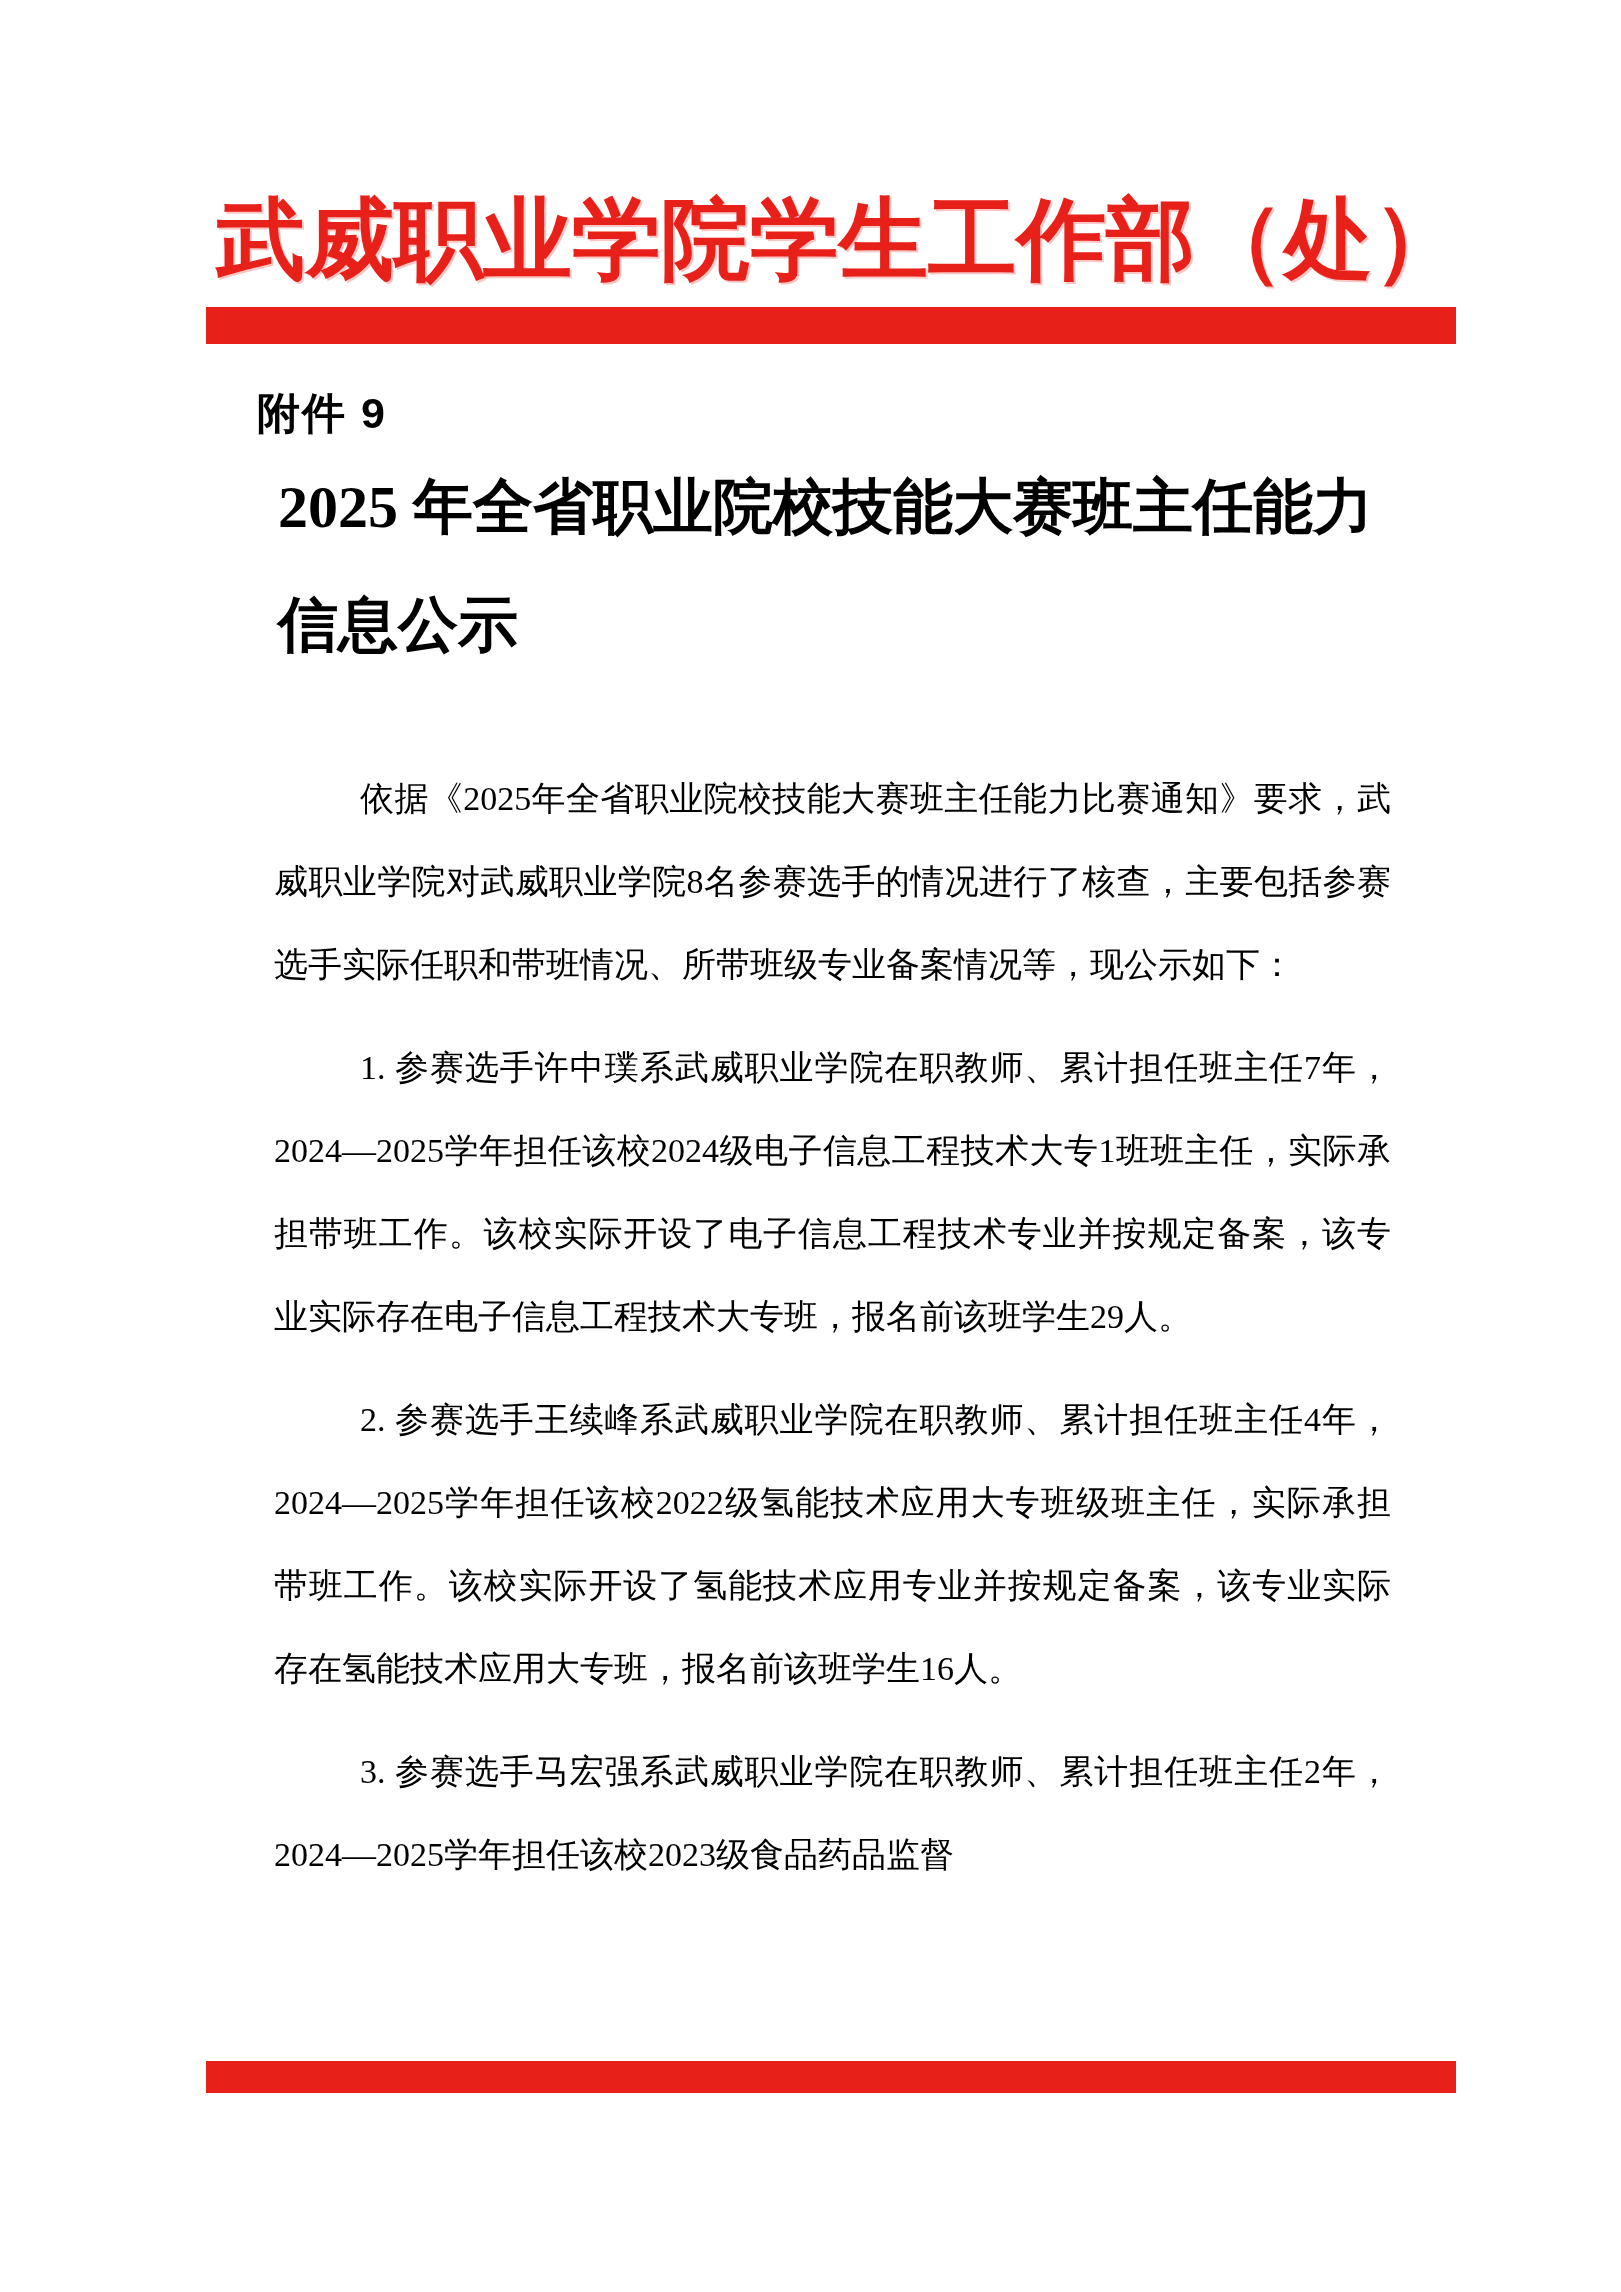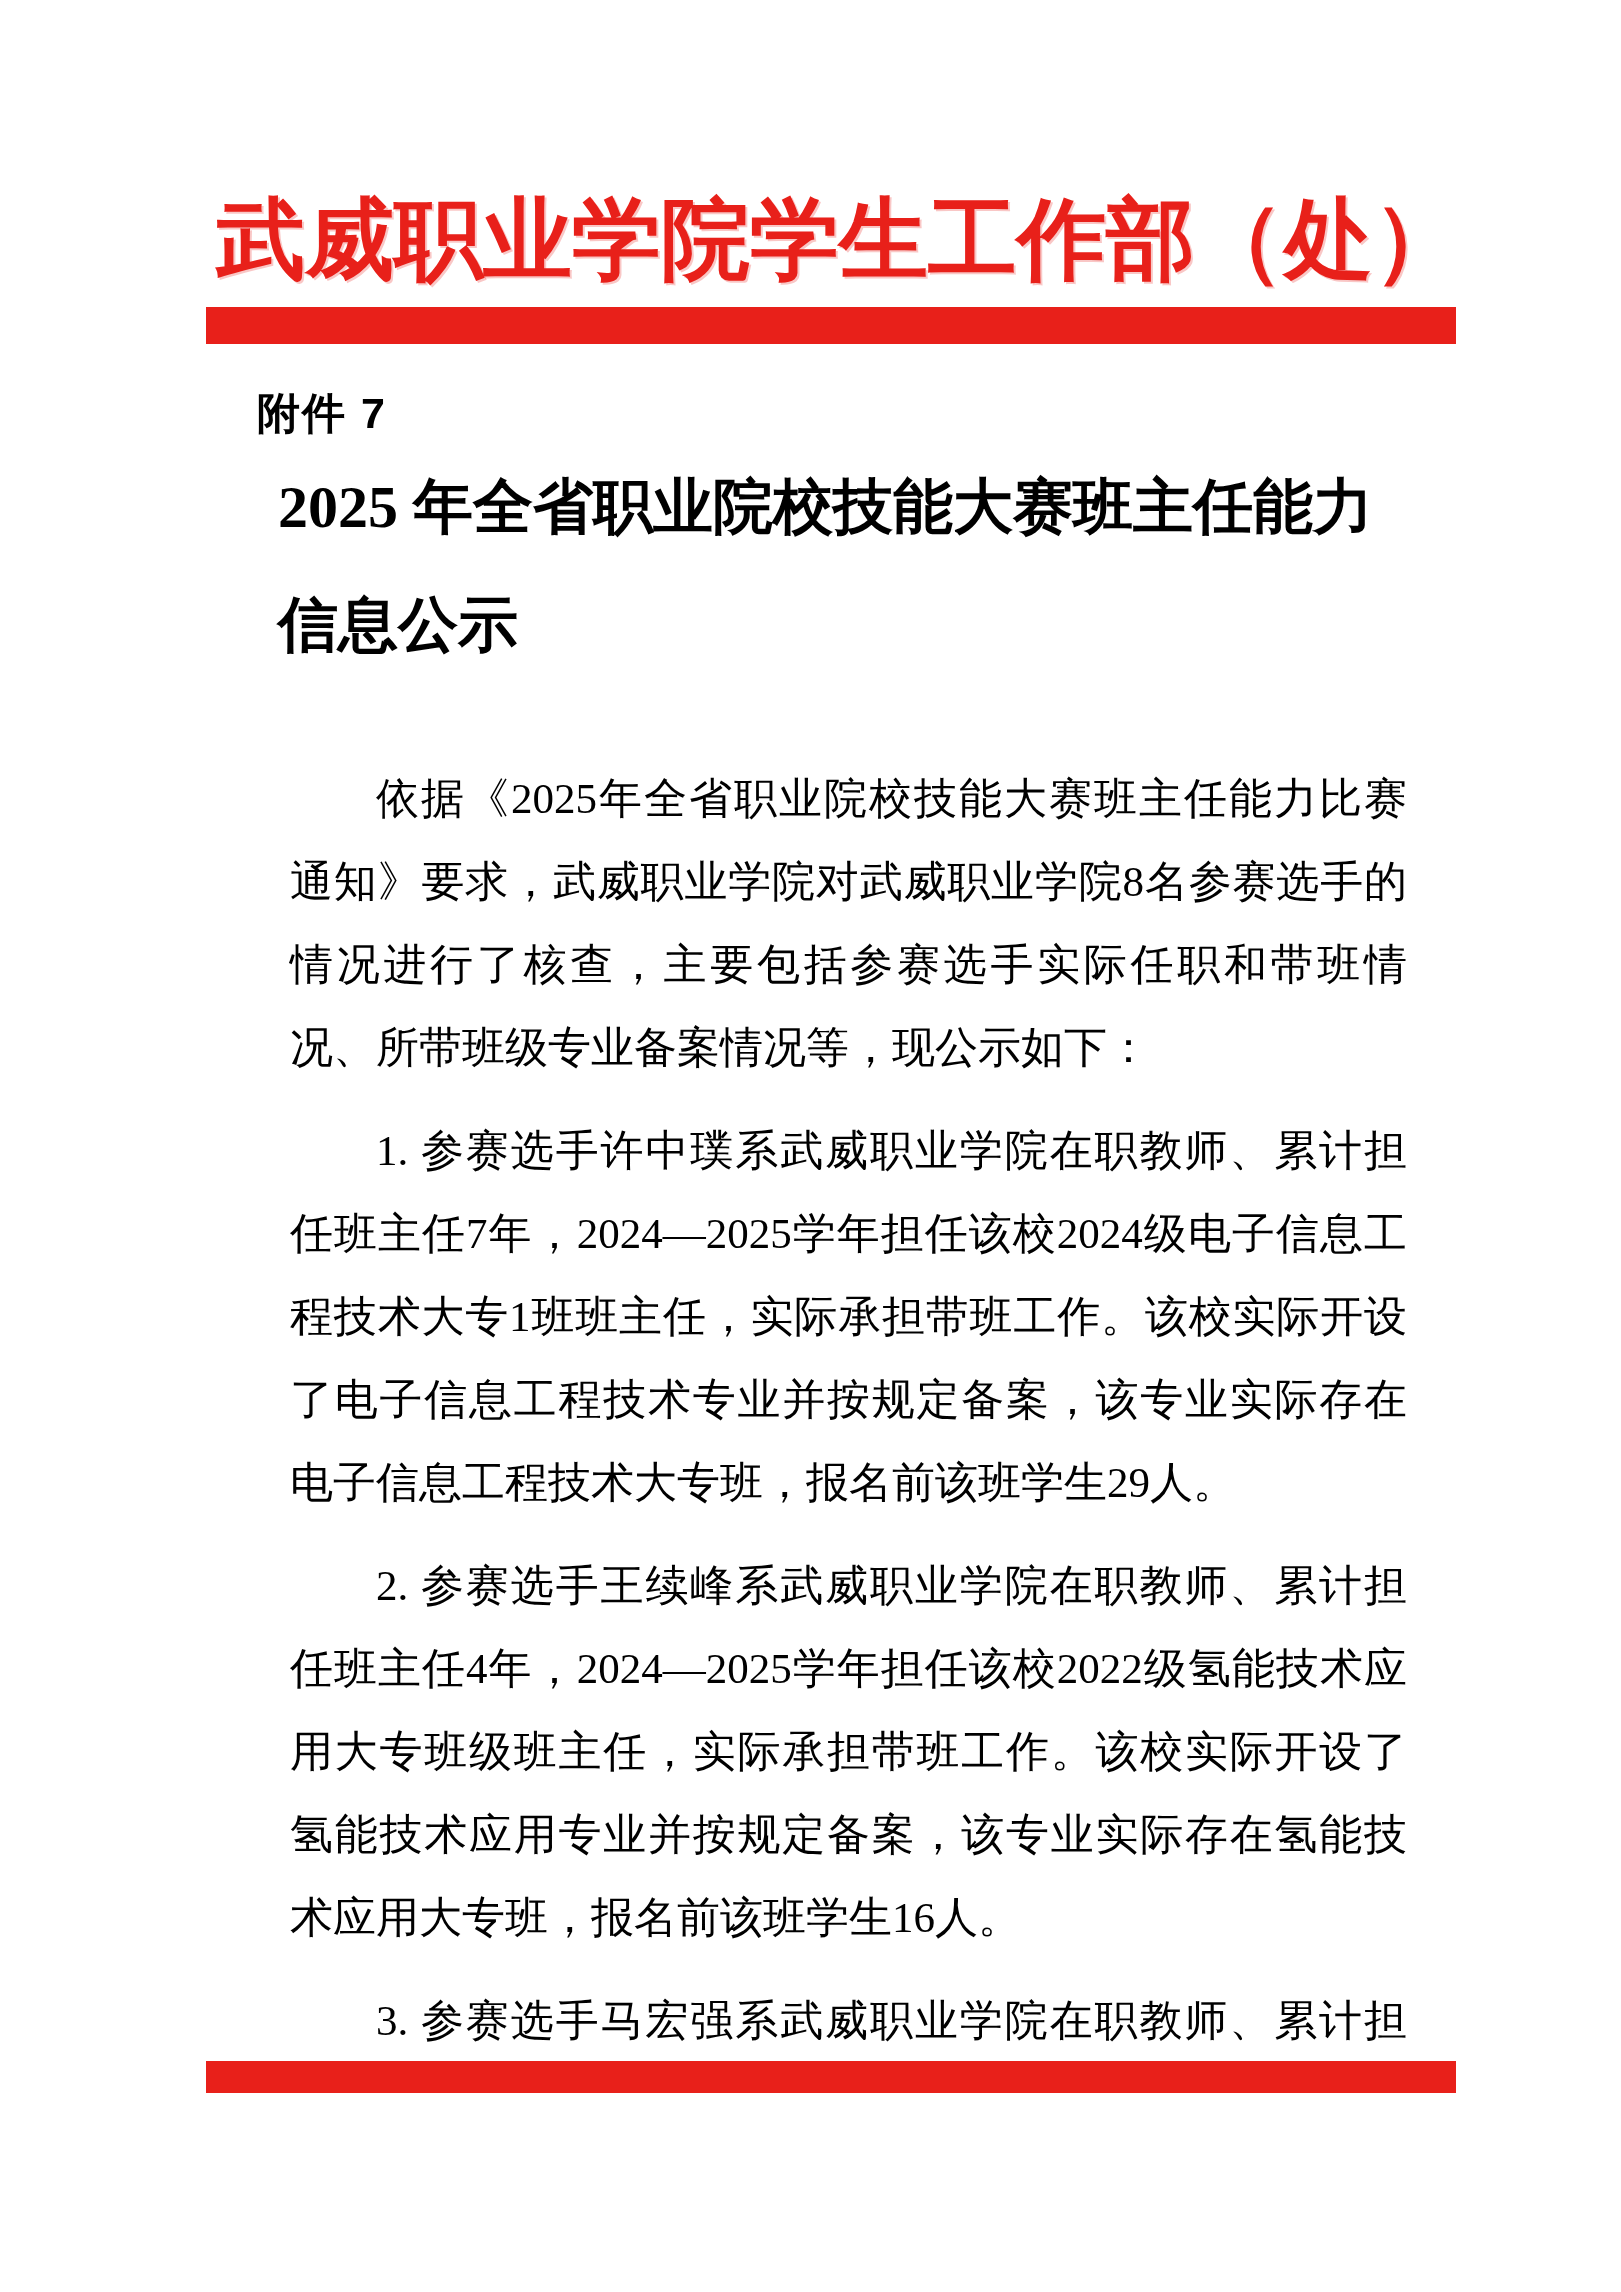--- a/index.html
+++ b/index.html
@@ -62,46 +62,46 @@
     left: 248px;
     top: 428px;
     width: 1157px;
     font-weight: bold;
     font-size: 60px;
     line-height: 98px;
     color: var(--text, #000);
   }
   .doc-body {
     position: absolute;
-    left: 260px;
+    left: 244px;
     top: 727px;
     width: 1157px;
     height: 1333px;
     overflow: hidden;
-    font-size: 43px;
+    font-size: 34px;
     line-height: 83px;
     text-align: justify;
     color: var(--text, #000);
   }
   .doc-body p {
     text-indent: 86px;
     margin: 0;
   }
 </style>
 </head>
 <body>
 
 <div class="page">
 
   <div class="letterhead">武威职业学院学生工作部（处）</div>
 
   <div class="rule rule-top-thick"></div>
   <div class="rule rule-top-thin"></div>
 
-  <div class="attachment-label">附件 7</div>
+  <div class="attachment-label">附件 9</div>
 
   <div class="doc-title">
     <div>2025 年全省职业院校技能大赛班主任能力</div>
     <div>信息公示</div>
   </div>
 
   <div class="doc-body">
     <p>依据《2025年全省职业院校技能大赛班主任能力比赛通知》要求，武威职业学院对武威职业学院8名参赛选手的情况进行了核查，主要包括参赛选手实际任职和带班情况、所带班级专业备案情况等，现公示如下：</p>
     <p>1. 参赛选手许中璞系武威职业学院在职教师、累计担任班主任7年，2024—2025学年担任该校2024级电子信息工程技术大专1班班主任，实际承担带班工作。该校实际开设了电子信息工程技术专业并按规定备案，该专业实际存在电子信息工程技术大专班，报名前该班学生29人。</p>
     <p>2. 参赛选手王续峰系武威职业学院在职教师、累计担任班主任4年，2024—2025学年担任该校2022级氢能技术应用大专班级班主任，实际承担带班工作。该校实际开设了氢能技术应用专业并按规定备案，该专业实际存在氢能技术应用大专班，报名前该班学生16人。</p>

